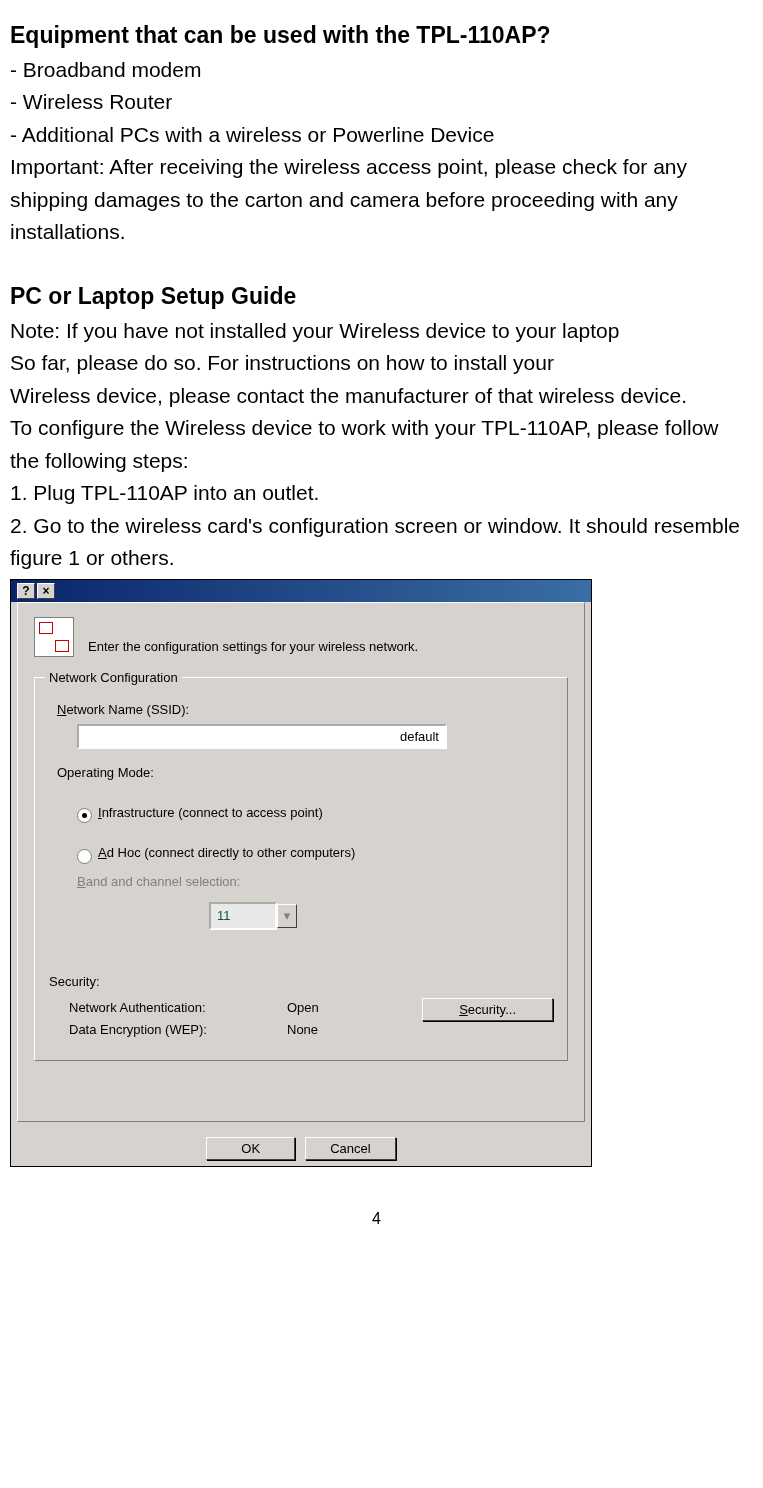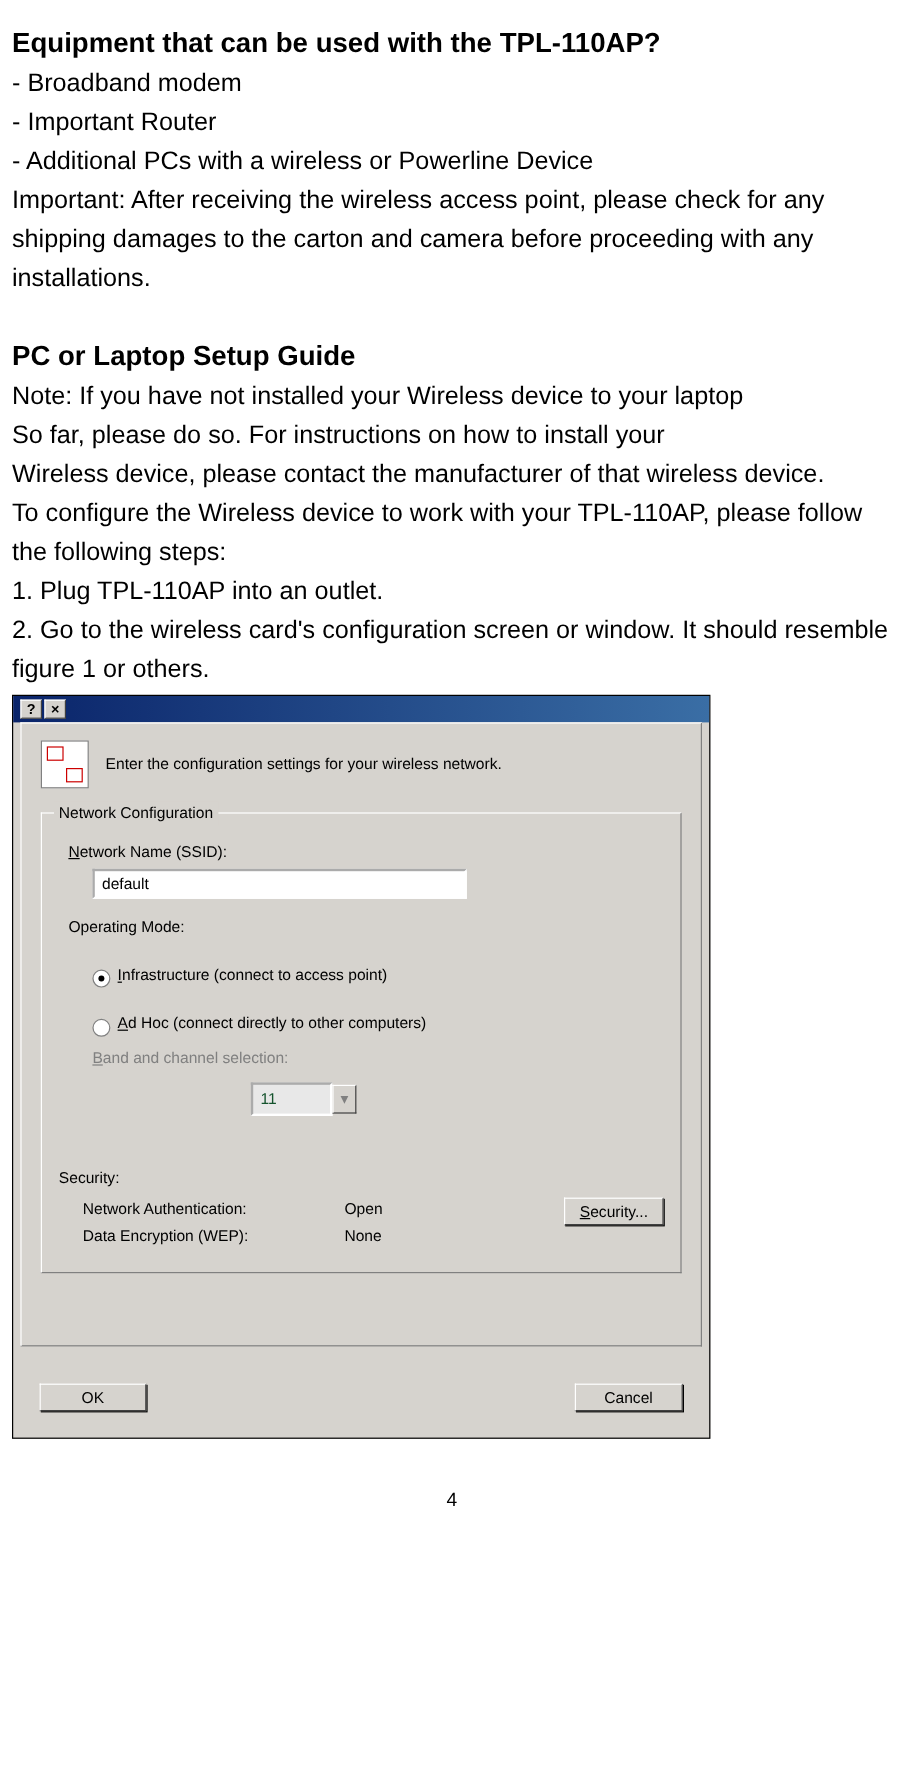--- a/index.html
+++ b/index.html
@@ -83,21 +83,21 @@
     margin: 0 6px 6px 6px;
     border: 1px solid #808080;
     border-top-color:#fff;
     border-left-color:#fff;
     padding: 14px 16px 18px 16px;
     background: #d6d3ce;
     min-height: 520px;
     box-sizing: border-box;
     position: relative;
   }
-  .intro-row { display:flex; gap:14px; align-items:center; }
+  .intro-row { display:flex; gap:14px; align-items:flex-end; }
   .intro-icon {
     width:38px; height:38px;
     border:1px solid #808080;
     background:#fff;
     position:relative;
     flex-shrink:0;
   }
   .intro-icon::before, .intro-icon::after{
     content:""; position:absolute; border:1px solid #c00;
   }
@@ -112,26 +112,27 @@
     position:relative;
   }
   .fieldset-legend {
     position:absolute; top:-10px; left:10px;
     background:#d6d3ce; padding:0 4px;
     font-size:13px;
   }
   .field-label { margin: 6px 0 4px 8px; }
   .text-input {
     margin-left: 28px;
-    width: 312px;
+    width: 370px;
     padding: 3px 6px;
     border: 2px inset #fff;
     background:#fff;
     font-size:13px;
     box-sizing:border-box;
+    text-align:right;
   }
   .radio-row { margin: 20px 0 4px 28px; display:flex; align-items:flex-end; gap:6px; }
   .radio {
     width:13px; height:13px; border-radius:50%;
     border:1px solid #808080; background:#fff;
     display:inline-flex; align-items:center; justify-content:center;
     flex-shrink:0;
   }
   .radio.checked::after{
     content:""; width:5px; height:5px; background:#000; border-radius:50%;
@@ -145,41 +146,41 @@
     width:52px; padding:2px 6px; border:2px inset #fff; background:#e8e8e8; color:#14532d;
   }
   .channel-btn{
     width:18px; height:22px; background:#d6d3ce;
     border:1px solid #fff; border-right-color:#404040; border-bottom-color:#404040;
     display:flex; align-items:center; justify-content:center; color:#808080;
   }
   .sec-row { display:flex; align-items:flex-end; margin:2px 0 2px 20px;gap:33px; }
   .sec-label { width:185px; }
   .win-btn {
-    padding: 3px 12px;
+    padding: 3px 36px;
     background:#d6d3ce;
     border:1px solid #fff;
     border-right-color:#404040;
     border-bottom-color:#404040;
     font-size:13px;
     box-shadow: 1px 1px 0 #000;
   }
   .dialog-buttons{
-    margin: 22px; padding-top:8px;
-    display:flex; justify-content:space-between; gap:10px;
+    margin: 6px; padding-top:8px;
+    display:flex; justify-content:center; gap:10px;
     border-top:1px solid transparent;
   }
   .underline-first::first-letter{ text-decoration: underline; }
 </style>
 </head>
 <body>
 
 <div class="heading">Equipment that can be used with the TPL-110AP?</div>
 <div class="para">- Broadband modem</div>
-<div class="para">- Important Router</div>
+<div class="para">- Wireless Router</div>
 <div class="para">- Additional PCs with a wireless or Powerline Device</div>
 <div class="para">Important: After receiving the wireless access point, please check for any shipping damages to the carton and camera before proceeding with any installations.</div>
 
 <div class="spacer"></div>
 
 <div class="heading">PC or Laptop Setup Guide</div>
 <div class="para">Note: If you have not installed your Wireless device to your laptop</div>
 <div class="para">So far, please do so. For instructions on how to install your</div>
 <div class="para">Wireless device, please contact the manufacturer of that wireless device.</div>
 <div class="para">To configure the Wireless device to work with your TPL-110AP, please follow the following steps:</div>

